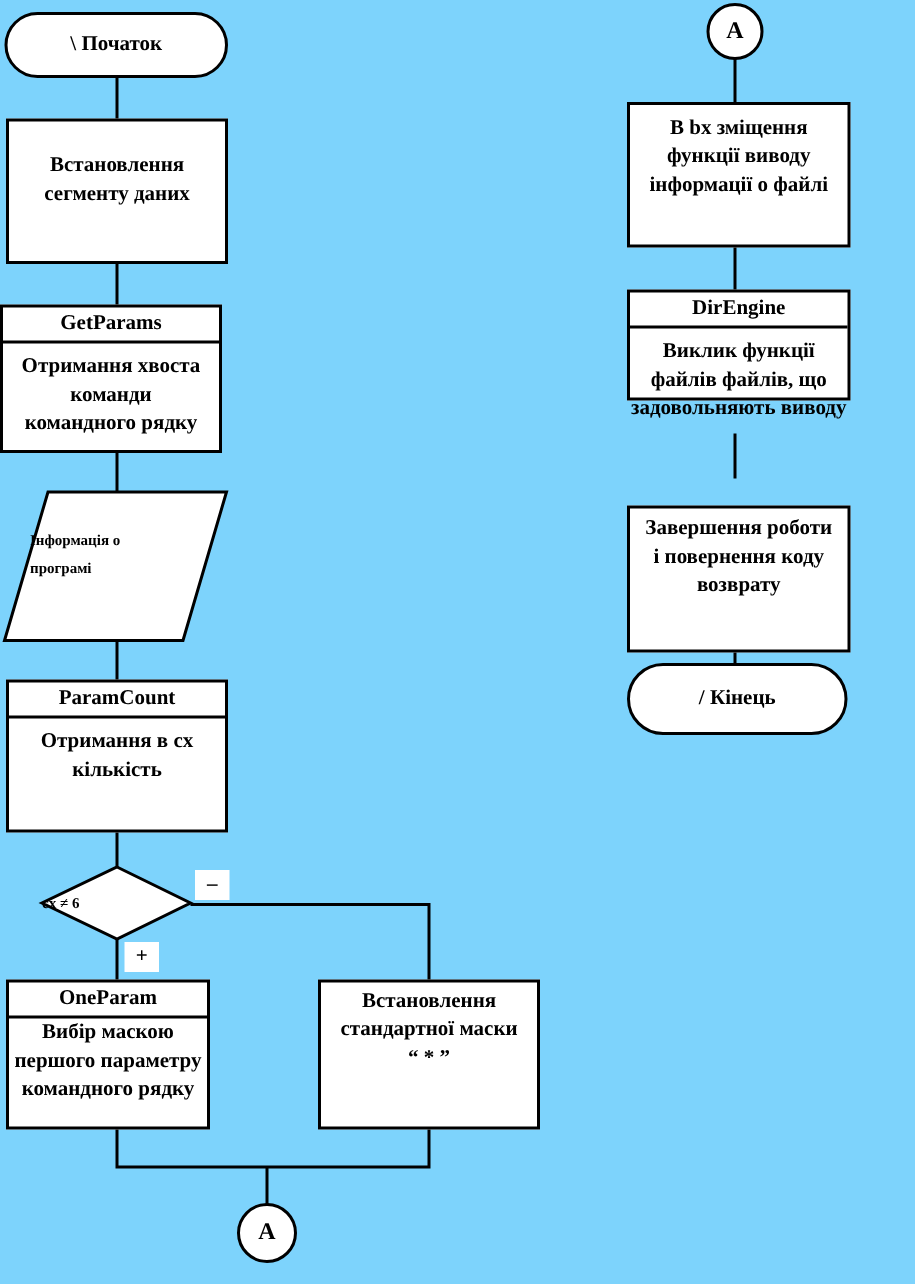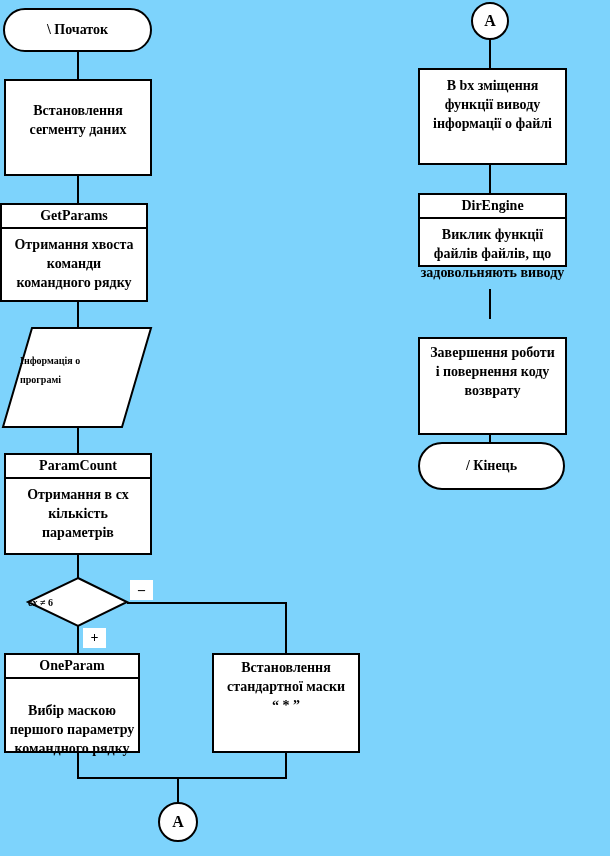--- a/index.html
+++ b/index.html
@@ -77,33 +77,32 @@
   <div class="overlay" style="left:20px;top:351px;width:112px;">
     <div class="ln">Інформація о</div>
     <div class="ln">програмі</div>
   </div>
 
   <div class="node" style="left:4px;top:453px;width:148px;height:102px;">
     <div class="hdr">ParamCount</div>
     <div class="body" style="padding-top:6px;">
       <div class="ln">Отримання в cx</div>
       <div class="ln">кількість</div>
-      <div class="ln">параметрів</div>
     </div>
   </div>
 
   <div class="overlay" style="left:28px;top:593px;width:100px;">cx ≠ 6</div>
 
   <div class="lbl" style="left:130px;top:580px;width:23px;height:20px;">–</div>
 
   <div class="lbl" style="left:83px;top:628px;width:23px;height:20px;">+</div>
 
   <div class="node" style="left:4px;top:653px;width:136px;height:100px;">
     <div class="hdr">OneParam</div>
-    <div class="body" style="padding-top:22px;text-align:center;">
+    <div class="body" style="padding-top:0;text-align:center;">
       <div class="ln">Вибір маскою</div>
       <div class="ln">першого параметру</div>
       <div class="ln">командного рядку</div>
     </div>
   </div>
 
   <div class="node" style="left:212px;top:653px;width:148px;height:100px;">
     <div class="body" style="padding-top:3px;">
       <div class="ln">Встановлення</div>
       <div class="ln">стандартної маски</div>

